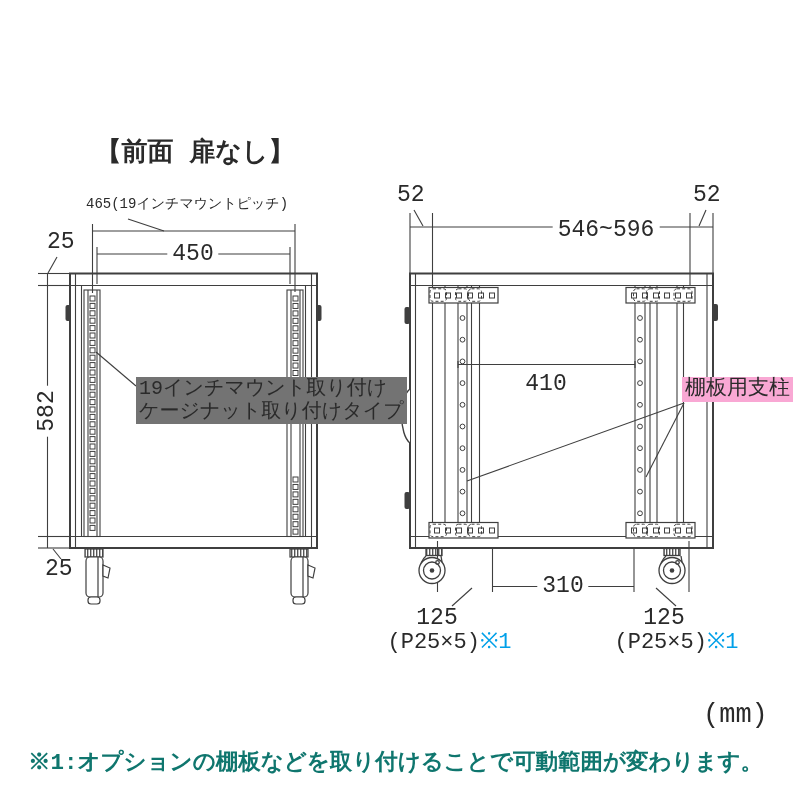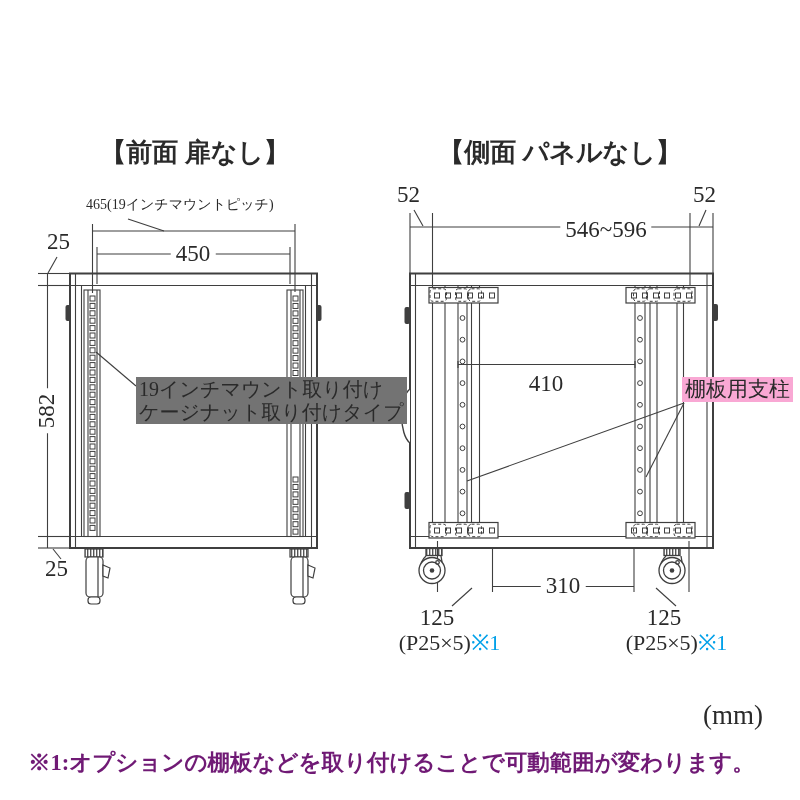--- a/index.html
+++ b/index.html
@@ -1,26 +1,26 @@
 <!DOCTYPE html>
 <html><head>
 <meta charset="utf-8">
 <style>
   html,body{margin:0;padding:0;background:#fff;}
   .canvas{position:relative;width:800px;height:800px;background:#fff;overflow:hidden;
-          font-family:Liberation Serif, serif;color:#2a2a2a;}
+          font-family:Liberation Mono, monospace;color:#2a2a2a;}
   .canvas svg{position:absolute;left:0;top:0;}
   .lbl{position:absolute;white-space:nowrap;color:#2a2a2a;line-height:1.08;}
   .ttl{font-size:26px;font-weight:bold;transform:translateX(-50%);letter-spacing:0;}
   .dimtext{font-size:23px;}
   .whitebg{background:#fff;padding:0 5px;}
   .ctr{transform:translate(-50%,-50%);}
   .rot90{transform:translate(-50%,-50%) rotate(-90deg);}
   .small{font-size:14px;}
-  .note{font-size:22.5px;font-weight:bold;color:#701a75;}
+  .note{font-size:22.5px;font-weight:bold;color:#0f766e;}
   .accent{color:#00a0e9;}
   .mlabel{font-size:20px;line-height:22.5px;background:#737373;padding:1px 3px;}
   .plabel{font-size:21px;background:#f9a8d4;padding:1px 3px;}
   .adjblock{text-align:center;transform:translateX(-50%);}
   .adjblock .l1{font-size:23px;}
   .adjblock .l2{font-size:22px;margin-left:25px;}
 </style>
 </head>
 <body>
 
@@ -313,21 +313,20 @@
       <line x1="681" y1="556" x2="682" y2="562"></line>
       <circle cx="672" cy="570.5" r="13" fill="#fff"></circle>
       <circle cx="672" cy="570.5" r="8.5"></circle>
       <circle cx="672" cy="570.5" r="2.3" fill="#3f3f3f" stroke="none"></circle>
       <circle cx="677.5" cy="562.5" r="1.8"></circle>
     </g>
   </g>
 </svg>
 
   <div class="lbl ttl" style="left:195px;top:139px;">【前面 扉なし】</div>
-  <div class="lbl ttl" style="left:560px;top:139px;">【側面 パネルなし】</div>
 
   <div class="lbl small" style="left:86px;top:197px;">465(19インチマウントピッチ)</div>
   <div class="lbl dimtext whitebg ctr" style="left:193px;top:254px;">450</div>
   <div class="lbl dimtext" style="left:47px;top:230px;">25</div>
   <div class="lbl dimtext whitebg rot90" style="left:47px;top:411px;">582</div>
   <div class="lbl dimtext" style="left:45px;top:557px;">25</div>
 
   <div class="lbl mlabel" style="left:136px;top:377px;">
     <div>19インチマウント取り付け</div>
     <div>ケージナット取り付けタイプ</div>

